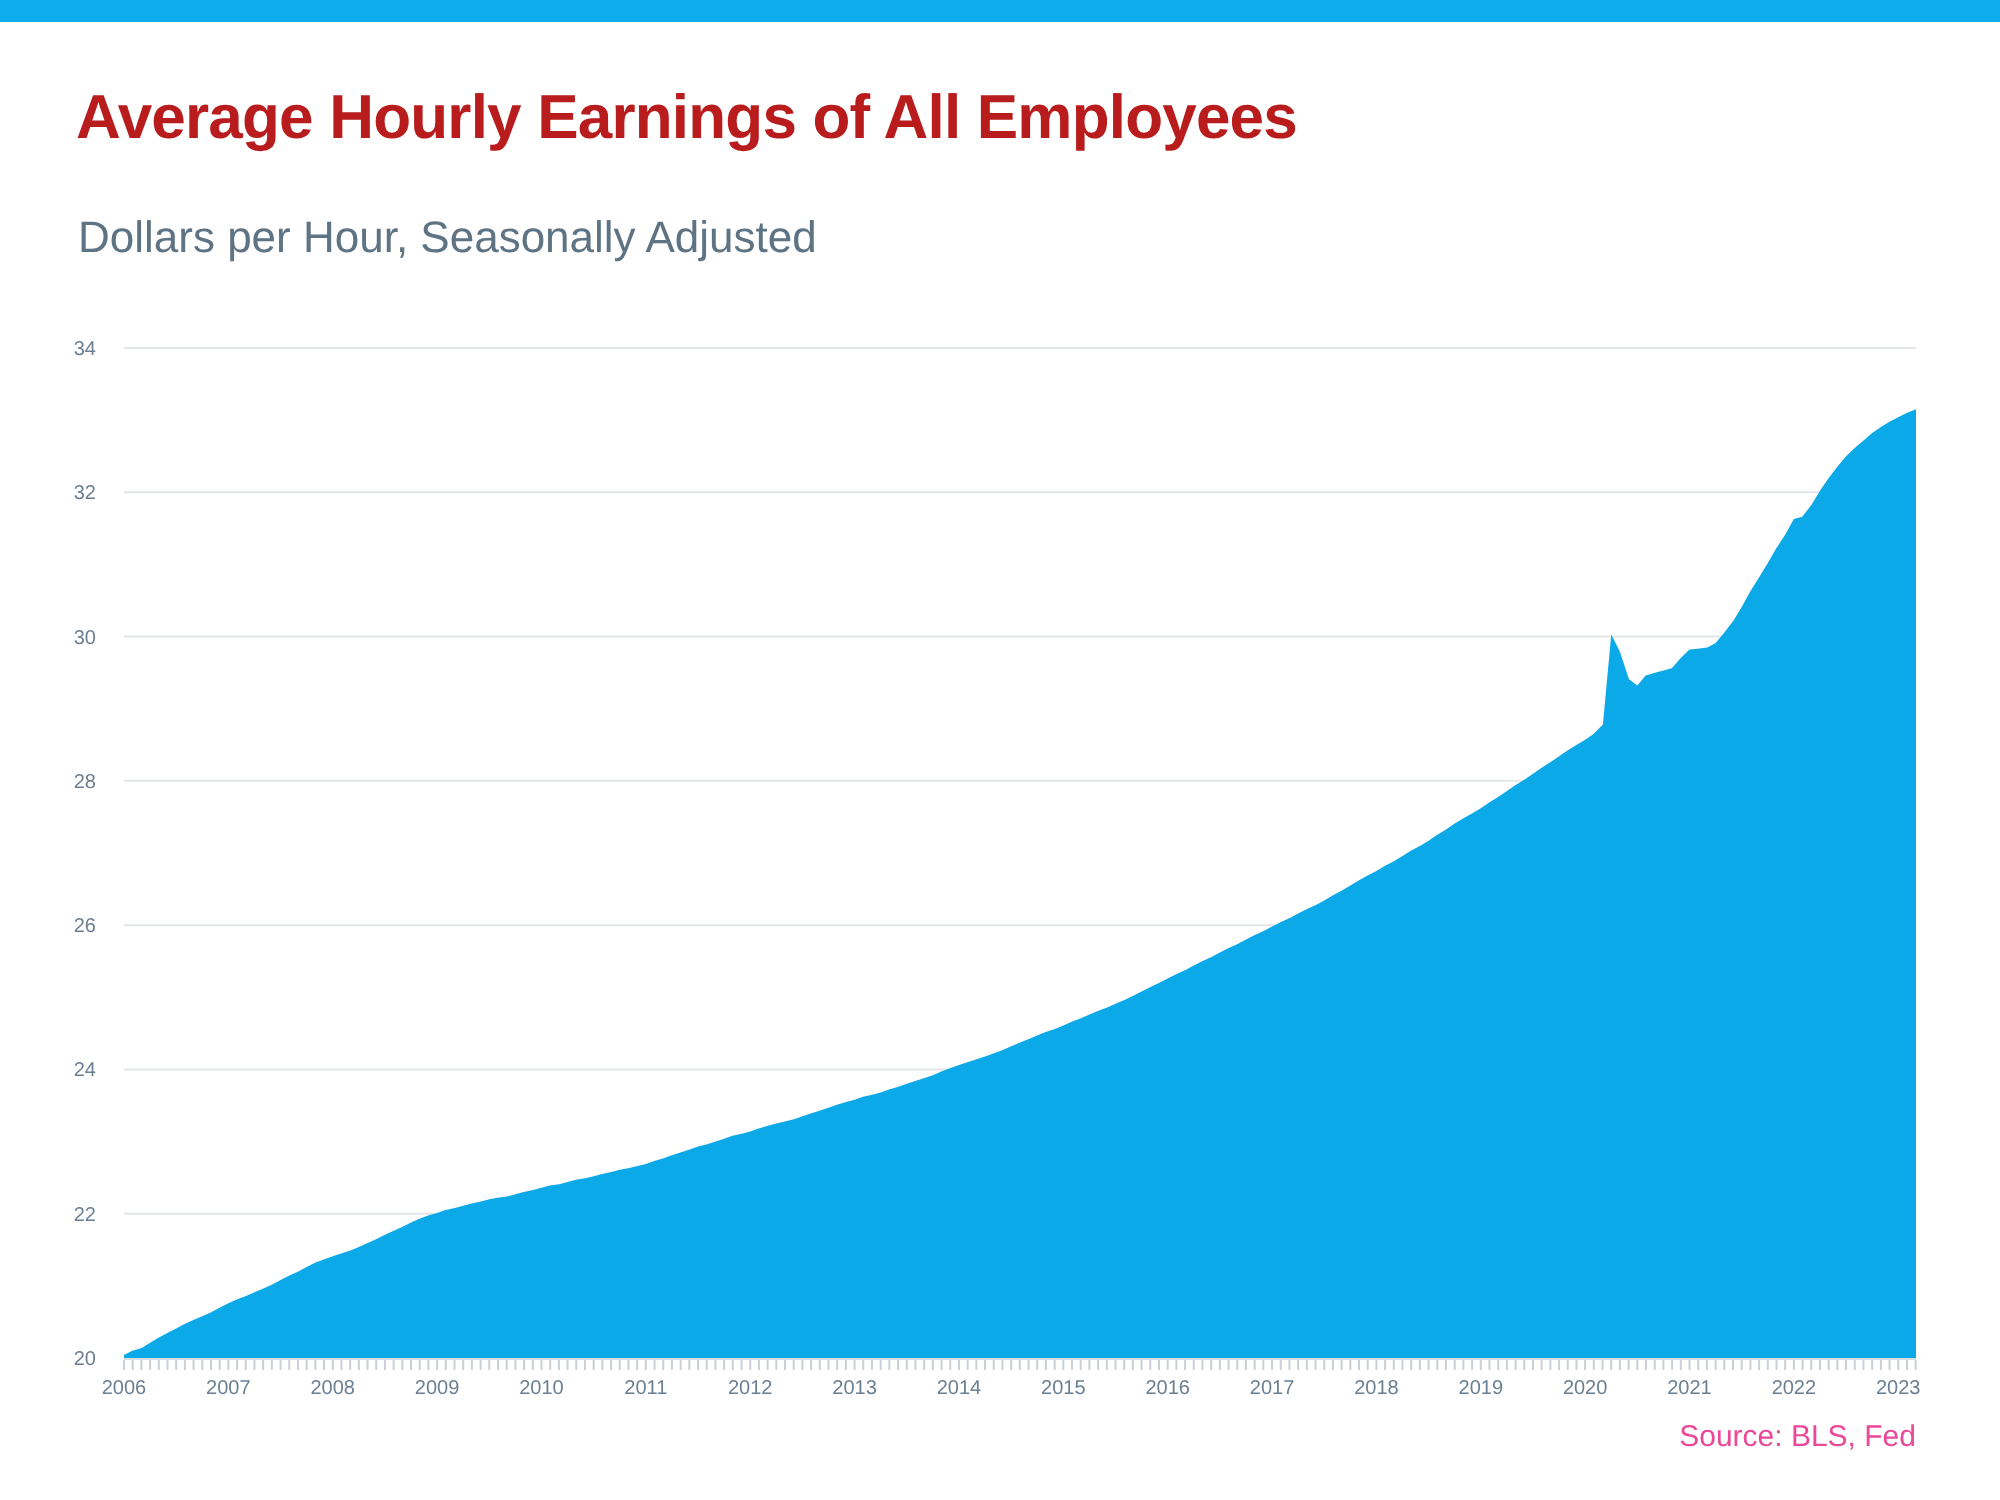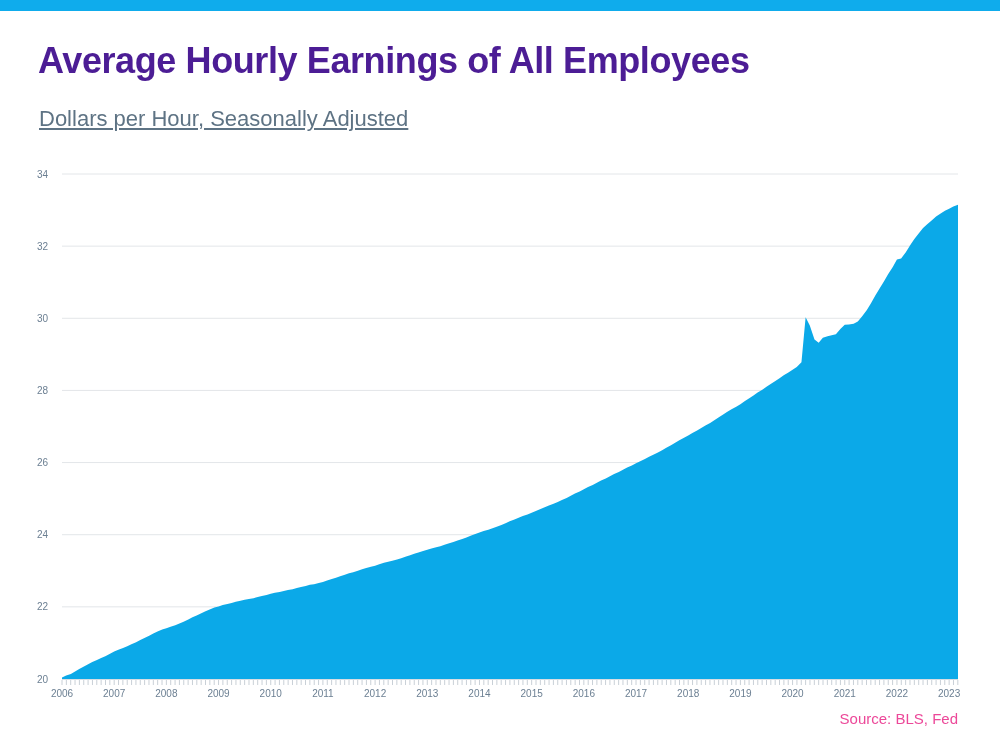--- a/index.html
+++ b/index.html
@@ -18,37 +18,36 @@
     position: absolute;
     left: 0; top: 0;
     width: 1000px;
     height: 11px;
     background: #0FACEC;
   }
   #chart-title {
     position: absolute;
     left: 38px;
     top: 43px;
-    font-size: 36px;
+    font-size: 31px;
     font-weight: bold;
-    color: #4c1d95;
+    color: #b91c1c;
     letter-spacing: -0.4px;
     line-height: 1.0;
     white-space: nowrap;
   }
   #chart-subtitle {
     position: absolute;
     left: 39px;
     top: 108px;
     font-size: 22px;
     font-weight: normal;
     color: #5E7384;
     line-height: 1.0;
     white-space: nowrap;
-    text-decoration: underline;
   }
   #plot-area {
     position: absolute;
     left: 0;
     top: 0;
     width: 1000px;
     height: 750px;
   }
   #source-note {
     position: absolute;

